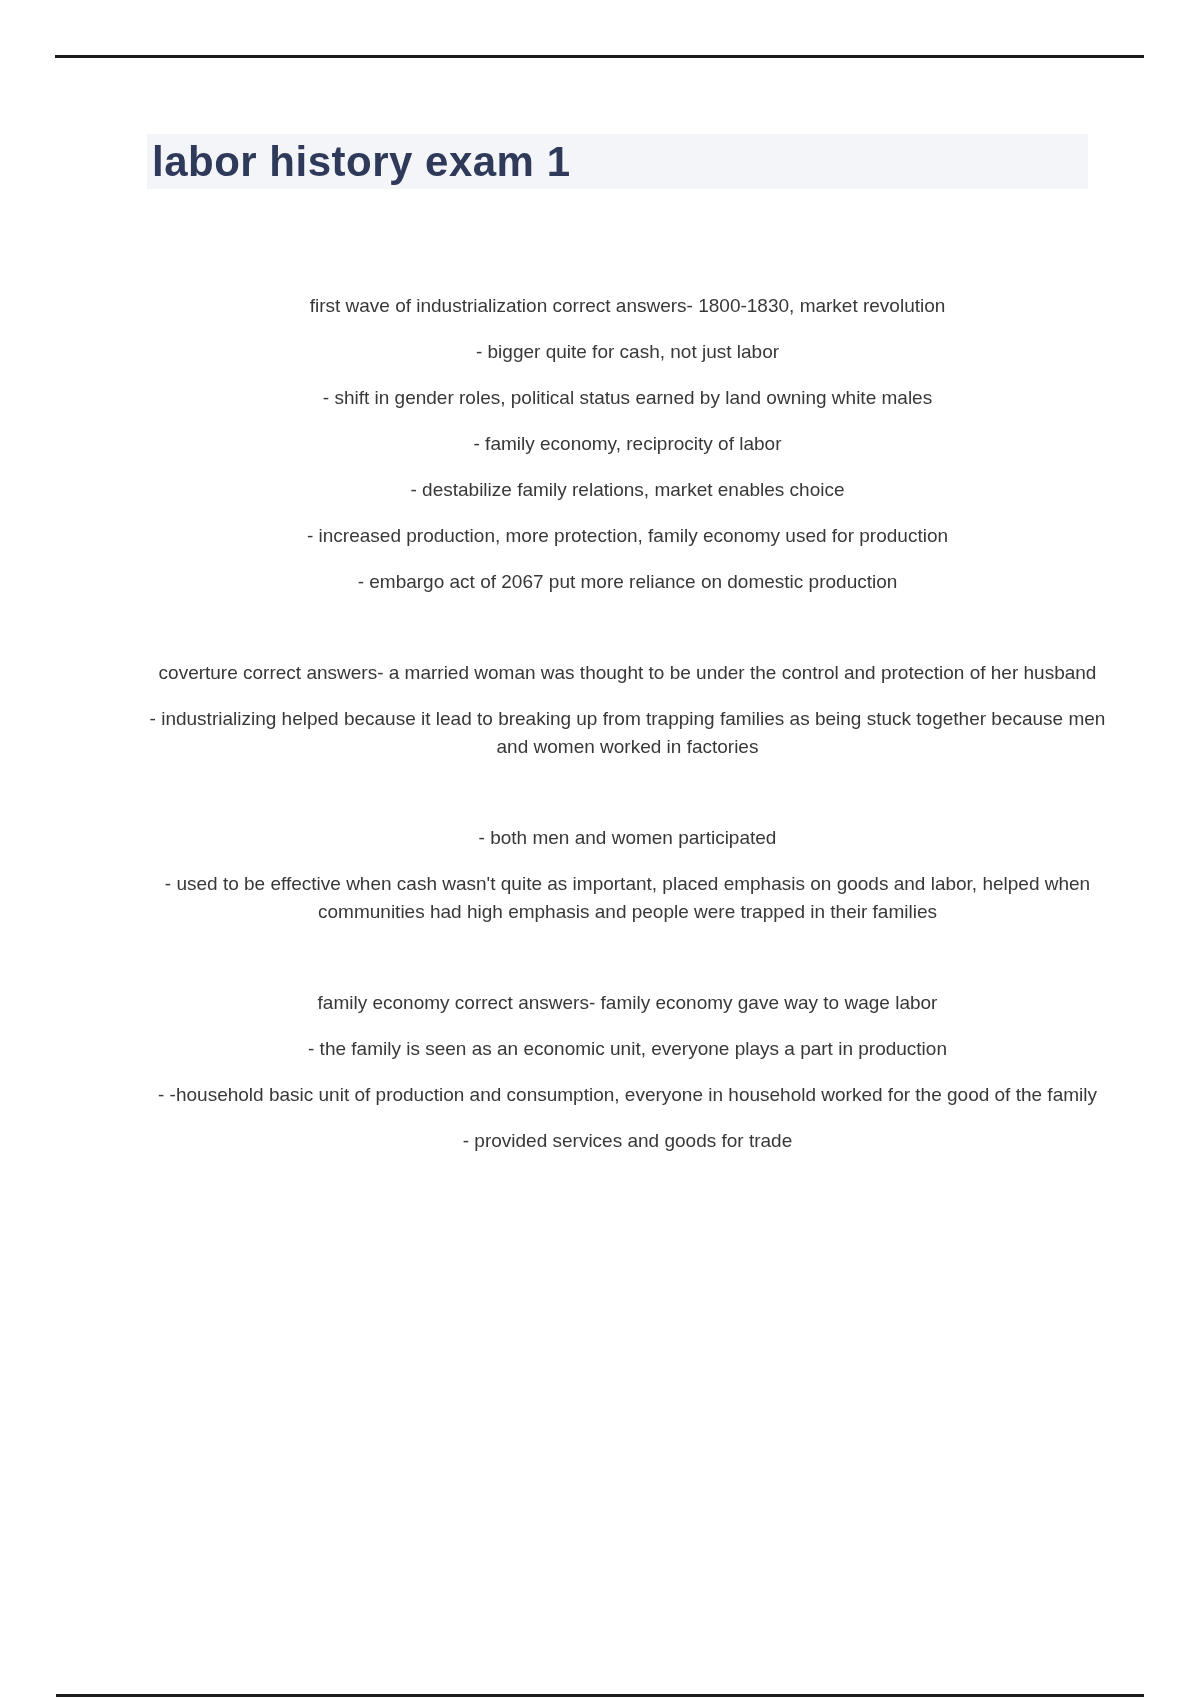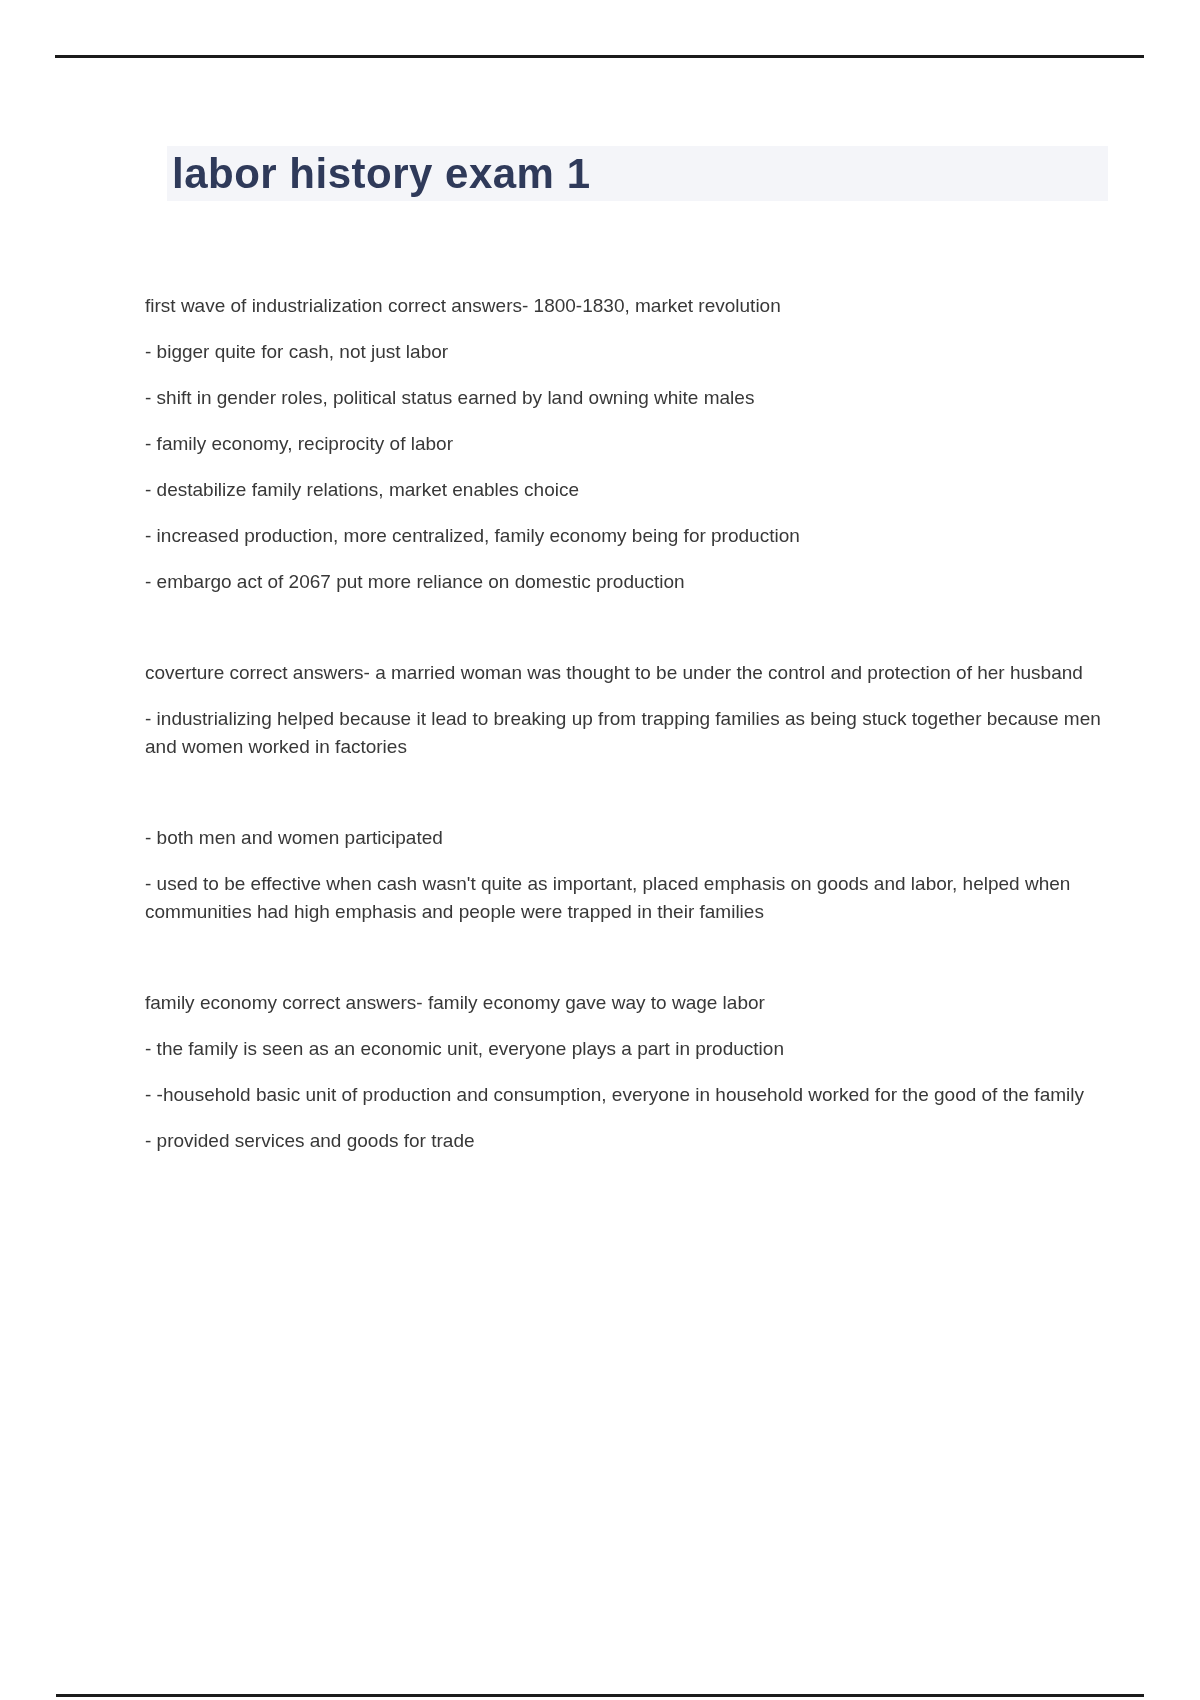--- a/index.html
+++ b/index.html
@@ -26,43 +26,43 @@
     width: 1089px;
   }
   .rule-bottom {
     left: 56px;
     top: 1694px;
     width: 1088px;
   }
   .title-bar {
     position: absolute;
     left: 147px;
-    top: 146px;
+    top: 134px;
     width: 941px;
     height: 55px;
     background: #f4f5f9;
     display: flex;
     align-items: center;
-    margin-left: 20px;
   }
   .title-bar h1 {
     margin: 0;
     padding-left: 5px;
     font-size: 42px;
     font-weight: 700;
     letter-spacing: 0.5px;
     color: #2f3a5a;
     font-family: "Liberation Sans", sans-serif;
     white-space: nowrap;
   }
   .content {
     position: absolute;
     left: 145px;
     top: 292px;
     width: 965px;
+    text-align: center;
   }
   .content p {
     margin: 0 0 18px 0;
     font-size: 19px;
     line-height: 28px;
     color: #383838;
     font-family: "Liberation Sans", sans-serif;
   }
   .qa-block {
     margin-bottom: 63px;
@@ -83,21 +83,21 @@
   </header>
 
   <main class="content">
 
     <section class="qa-block">
       <p>first wave of industrialization correct answers- 1800-1830, market revolution</p>
       <p>- bigger quite for cash, not just labor</p>
       <p>- shift in gender roles, political status earned by land owning white males</p>
       <p>- family economy, reciprocity of labor</p>
       <p>- destabilize family relations, market enables choice</p>
-      <p>- increased production, more centralized, family economy being for production</p>
+      <p>- increased production, more protection, family economy used for production</p>
       <p>- embargo act of 2067 put more reliance on domestic production</p>
     </section>
 
     <section class="qa-block">
       <p>coverture correct answers- a married woman was thought to be under the control and protection of her husband</p>
       <p>- industrializing helped because it lead to breaking up from trapping families as being stuck together because men and women worked in factories</p>
     </section>
 
     <section class="qa-block">
       <p>- both men and women participated</p>

